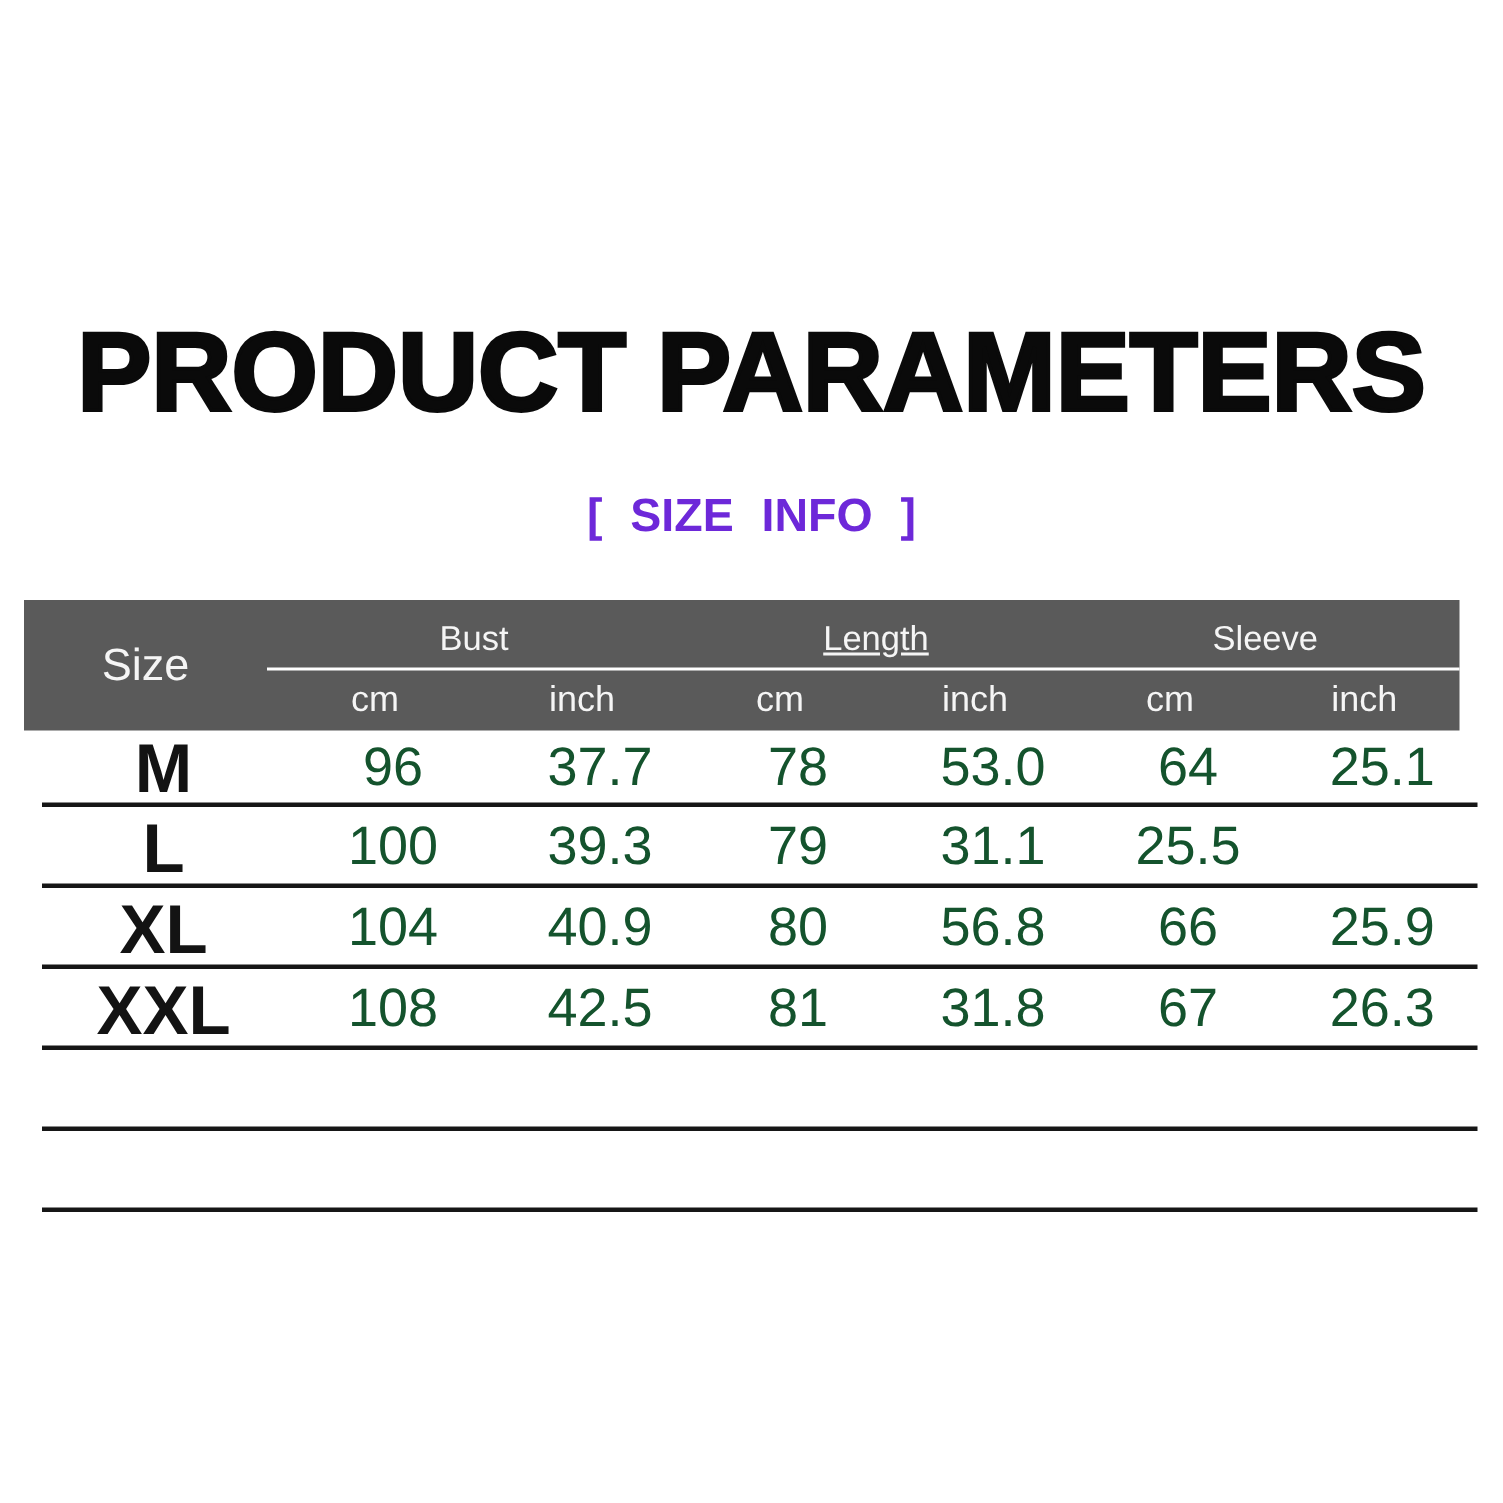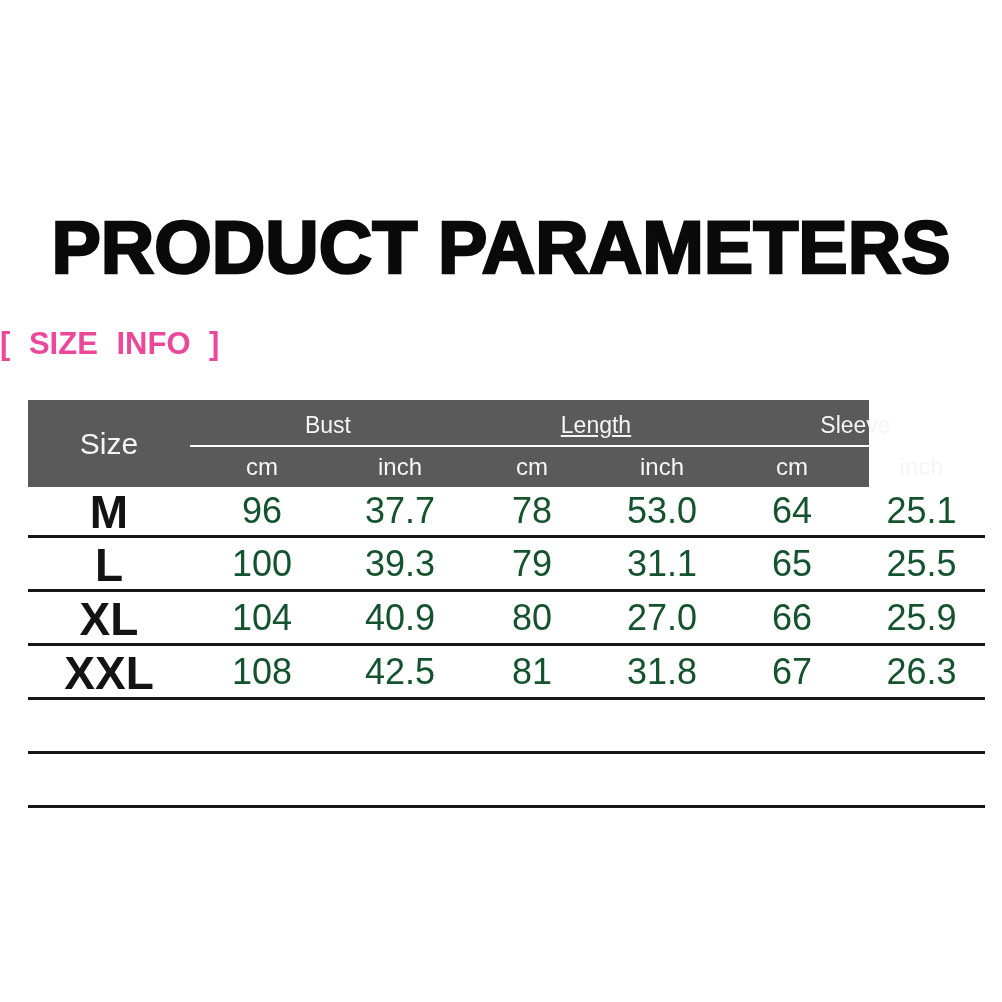--- a/index.html
+++ b/index.html
@@ -14,29 +14,29 @@
   .title{
     position:absolute;top:207px;left:0;width:1002px;
     text-align:center;
     font-size:74px;font-weight:700;line-height:1.1;
     letter-spacing:0px;
     color:#0a0a0a;
     -webkit-text-stroke:2.5px #0a0a0a;
   }
   .subtitle{
     position:absolute;top:326px;left:0;width:1002px;
-    text-align:left;
+    text-align:center;
     font-size:31px;font-weight:700;
     word-spacing:10px;
-    color:#ec4899;
+    color:#6d28d9;
   }
 
   
   .thead{
-    position:absolute;left:28px;top:400px;width:841px;height:87px;
+    position:absolute;left:16px;top:400px;width:957px;height:87px;
     background:#5a5a5a;
     color:#f5f5f5;
   }
   .thead-grid{
     position:absolute;inset:0;
     display:grid;
     grid-template-columns:162px 144px 132px 132px 128px 132px 127px;
     grid-template-rows:46px 41px;
   }
   .cell{display:flex;align-items:center;justify-content:center;}
@@ -105,30 +105,29 @@
       <div class="val-cell">64</div>
       <div class="val-cell">25.1</div>
     </div>
 
     <div class="trow">
       <div class="size-cell">L</div>
       <div class="val-cell">100</div>
       <div class="val-cell">39.3</div>
       <div class="val-cell">79</div>
       <div class="val-cell">31.1</div>
-      <div class="val-cell">65</div>
       <div class="val-cell">25.5</div>
     </div>
 
     <div class="trow">
       <div class="size-cell">XL</div>
       <div class="val-cell">104</div>
       <div class="val-cell">40.9</div>
       <div class="val-cell">80</div>
-      <div class="val-cell">27.0</div>
+      <div class="val-cell">56.8</div>
       <div class="val-cell">66</div>
       <div class="val-cell">25.9</div>
     </div>
 
     <div class="trow">
       <div class="size-cell">XXL</div>
       <div class="val-cell">108</div>
       <div class="val-cell">42.5</div>
       <div class="val-cell">81</div>
       <div class="val-cell">31.8</div>

